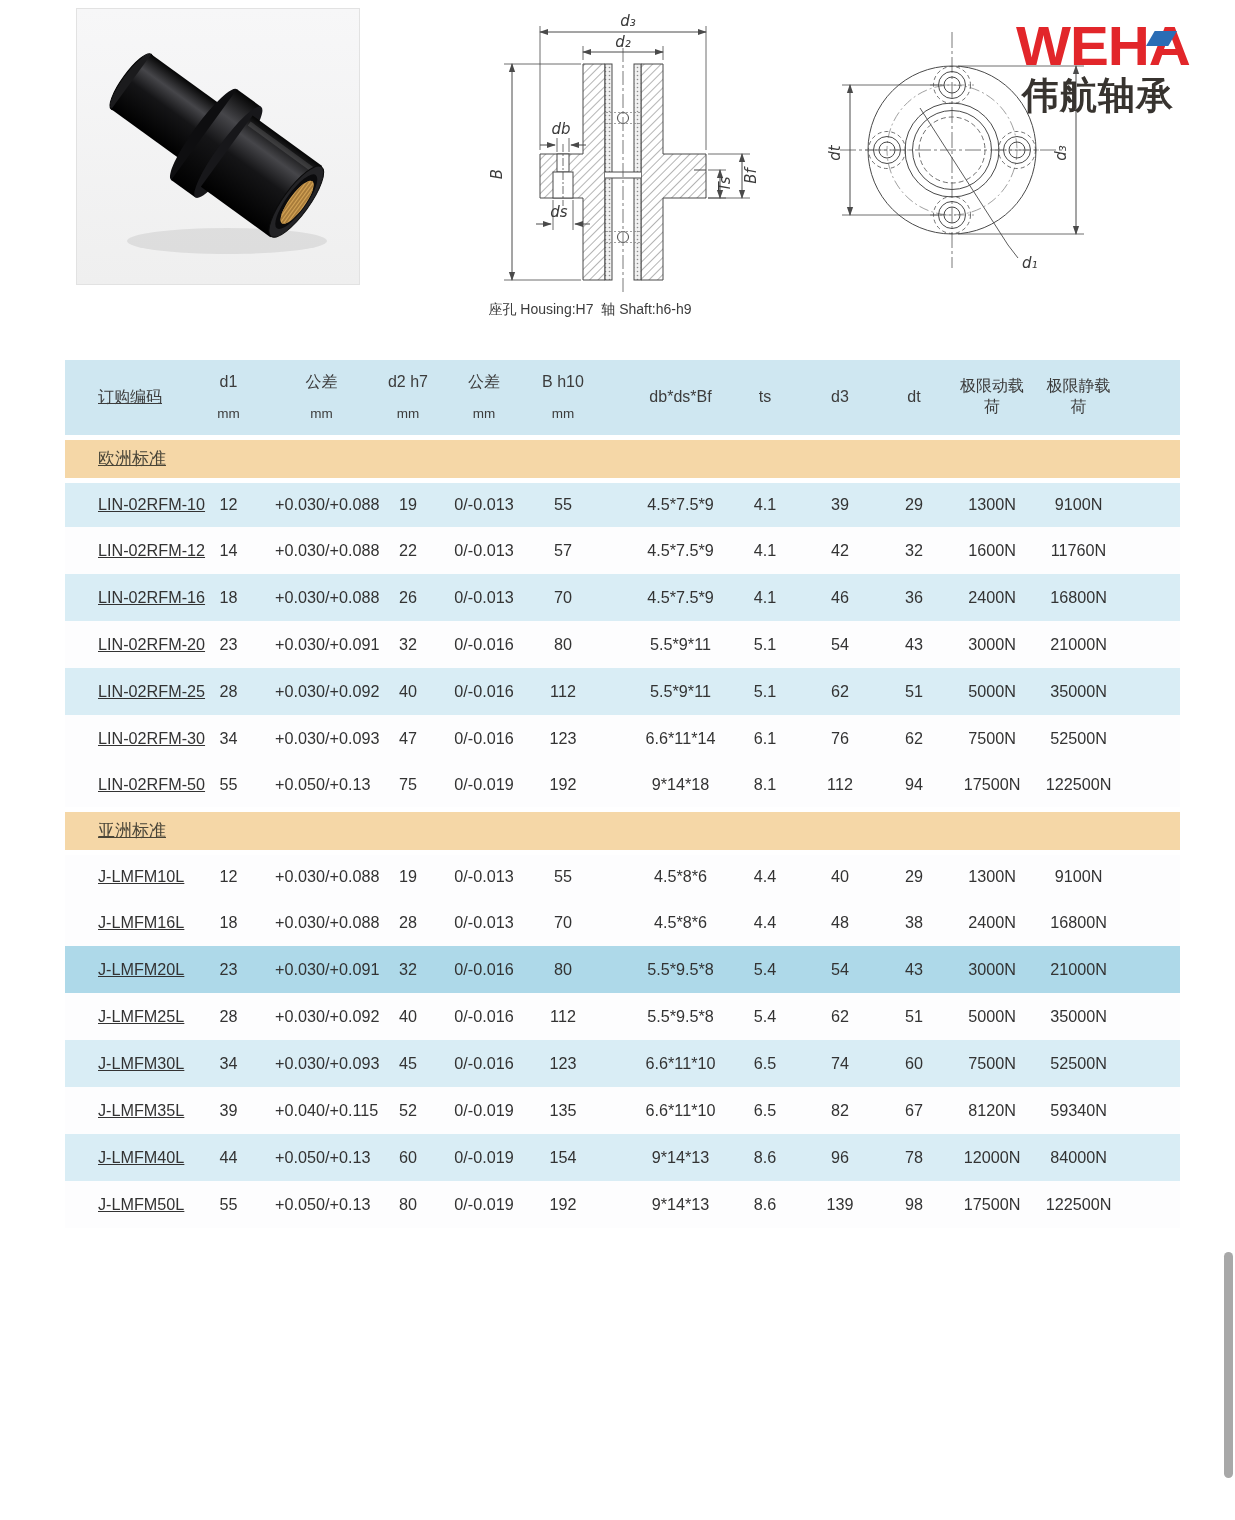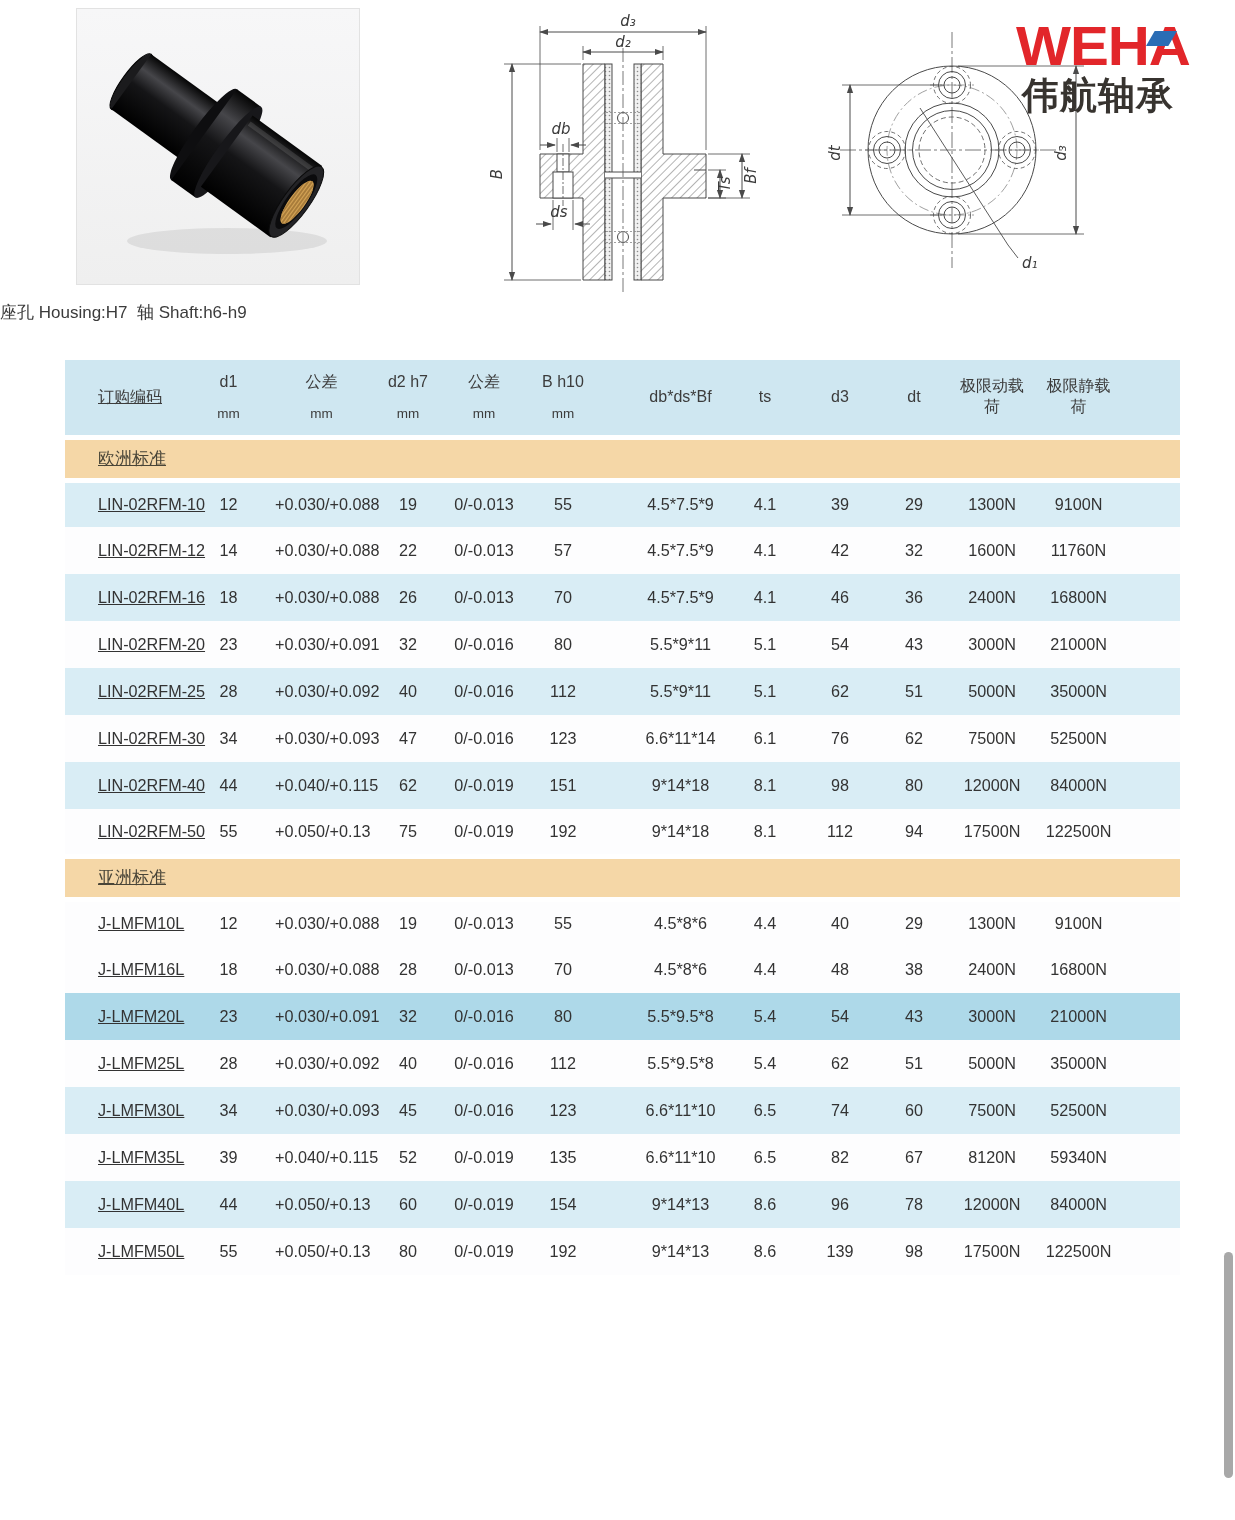--- a/index.html
+++ b/index.html
@@ -25,22 +25,22 @@
     position:absolute;left:1146px;top:31px;width:31px;height:15px;
     background:var(--brand-blue,#2a6db5);
     clip-path:polygon(28% 0, 100% 0, 72% 100%, 0 100%);
   }
   .logo-cn{
     position:absolute;left:1022px;top:76px;
     font-size:37px;font-weight:700;letter-spacing:1px;line-height:1.1;
     color:#37332f;font-family:"Liberation Sans", sans-serif;
   }
   .fit-note{
-    position:absolute;left:0;top:301px;width:1180px;text-align:left;
-    font-size:17px;color:#3b3b3b;white-space:pre;
+    position:absolute;left:0;top:301px;width:1180px;text-align:center;
+    font-size:14px;color:#3b3b3b;white-space:pre;
   }
   
   table.spec{
     position:absolute;left:65px;top:360px;width:1115px;
     border-collapse:collapse;table-layout:fixed;
     font-size:16.2px;color:#333;
   }
   table.spec th, table.spec td{
     text-align:center;vertical-align:middle;font-weight:normal;
     white-space:nowrap;overflow:visible;padding:0;
@@ -392,34 +392,20 @@
         <td>47</td>
         <td>0/-0.016</td>
         <td>123</td>
         <td>6.6*11*14</td>
         <td>6.1</td>
         <td>76</td>
         <td>62</td>
         <td>7500N</td>
         <td>52500N</td>
       </tr>
-      <tr class="data-row r-blue">
-        <td>LIN-02RFM-40</td>
-        <td>44</td>
-        <td>+0.040/+0.115</td>
-        <td>62</td>
-        <td>0/-0.019</td>
-        <td>151</td>
-        <td>9*14*18</td>
-        <td>8.1</td>
-        <td>98</td>
-        <td>80</td>
-        <td>12000N</td>
-        <td>84000N</td>
-      </tr>
       <tr class="data-row r-white">
         <td>LIN-02RFM-50</td>
         <td>55</td>
         <td>+0.050/+0.13</td>
         <td>75</td>
         <td>0/-0.019</td>
         <td>192</td>
         <td>9*14*18</td>
         <td>8.1</td>
         <td>112</td>

